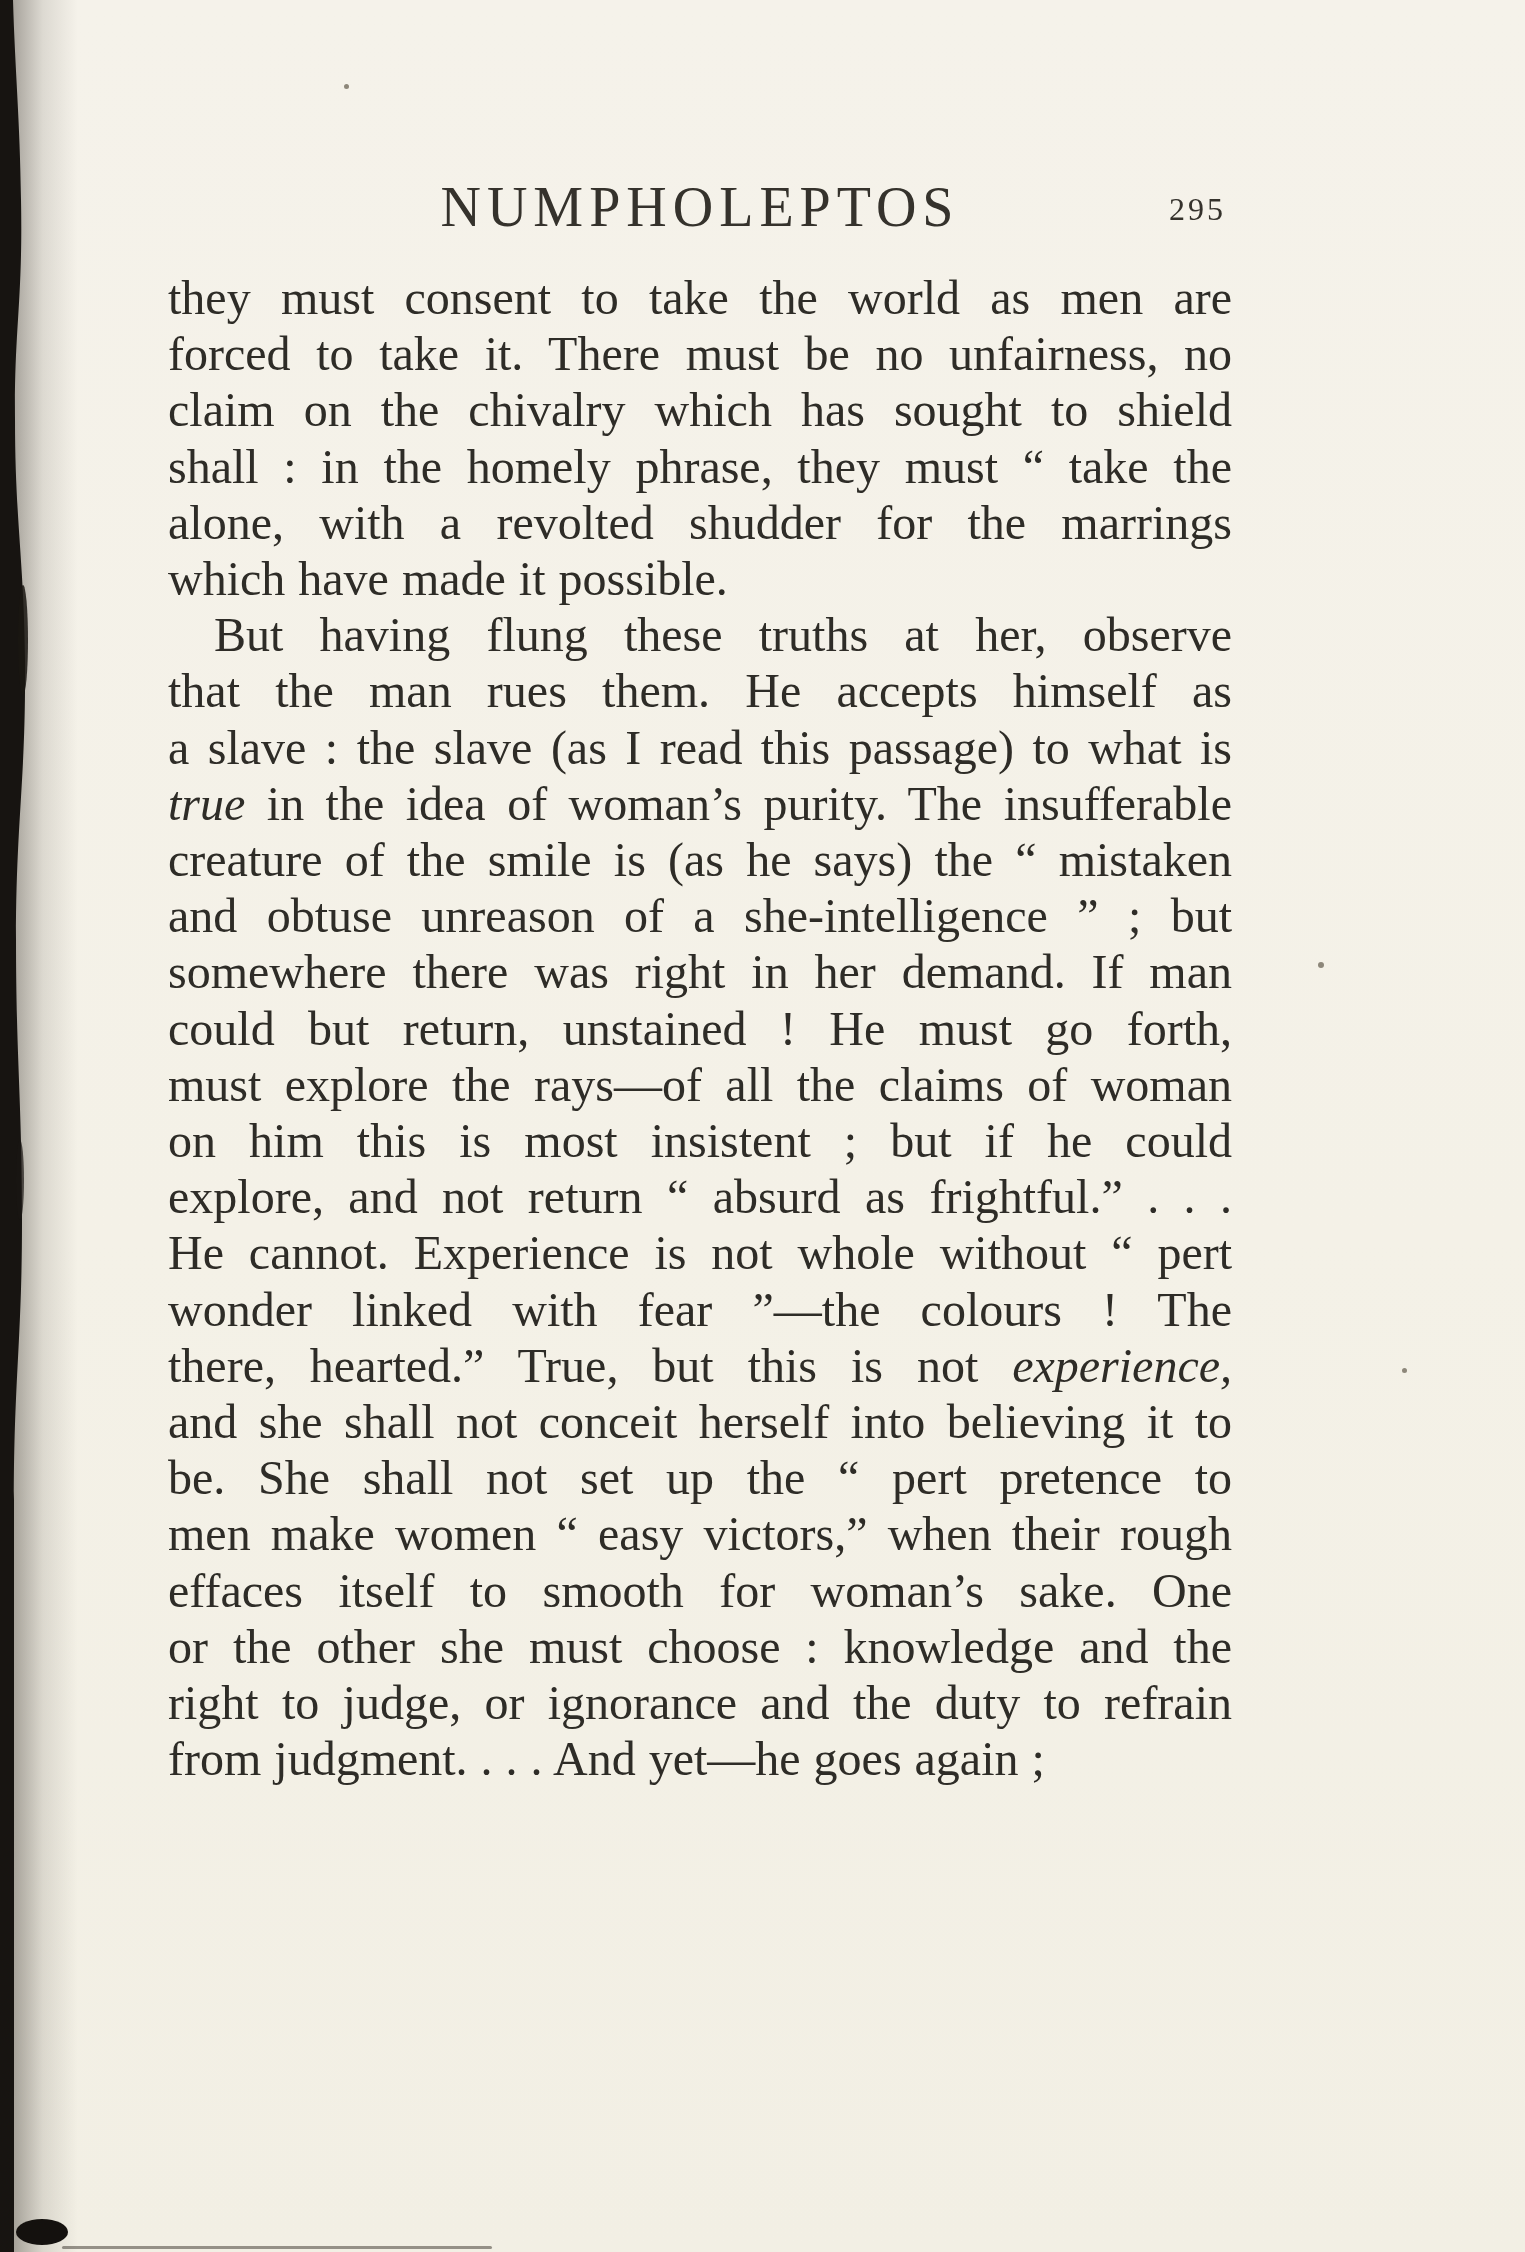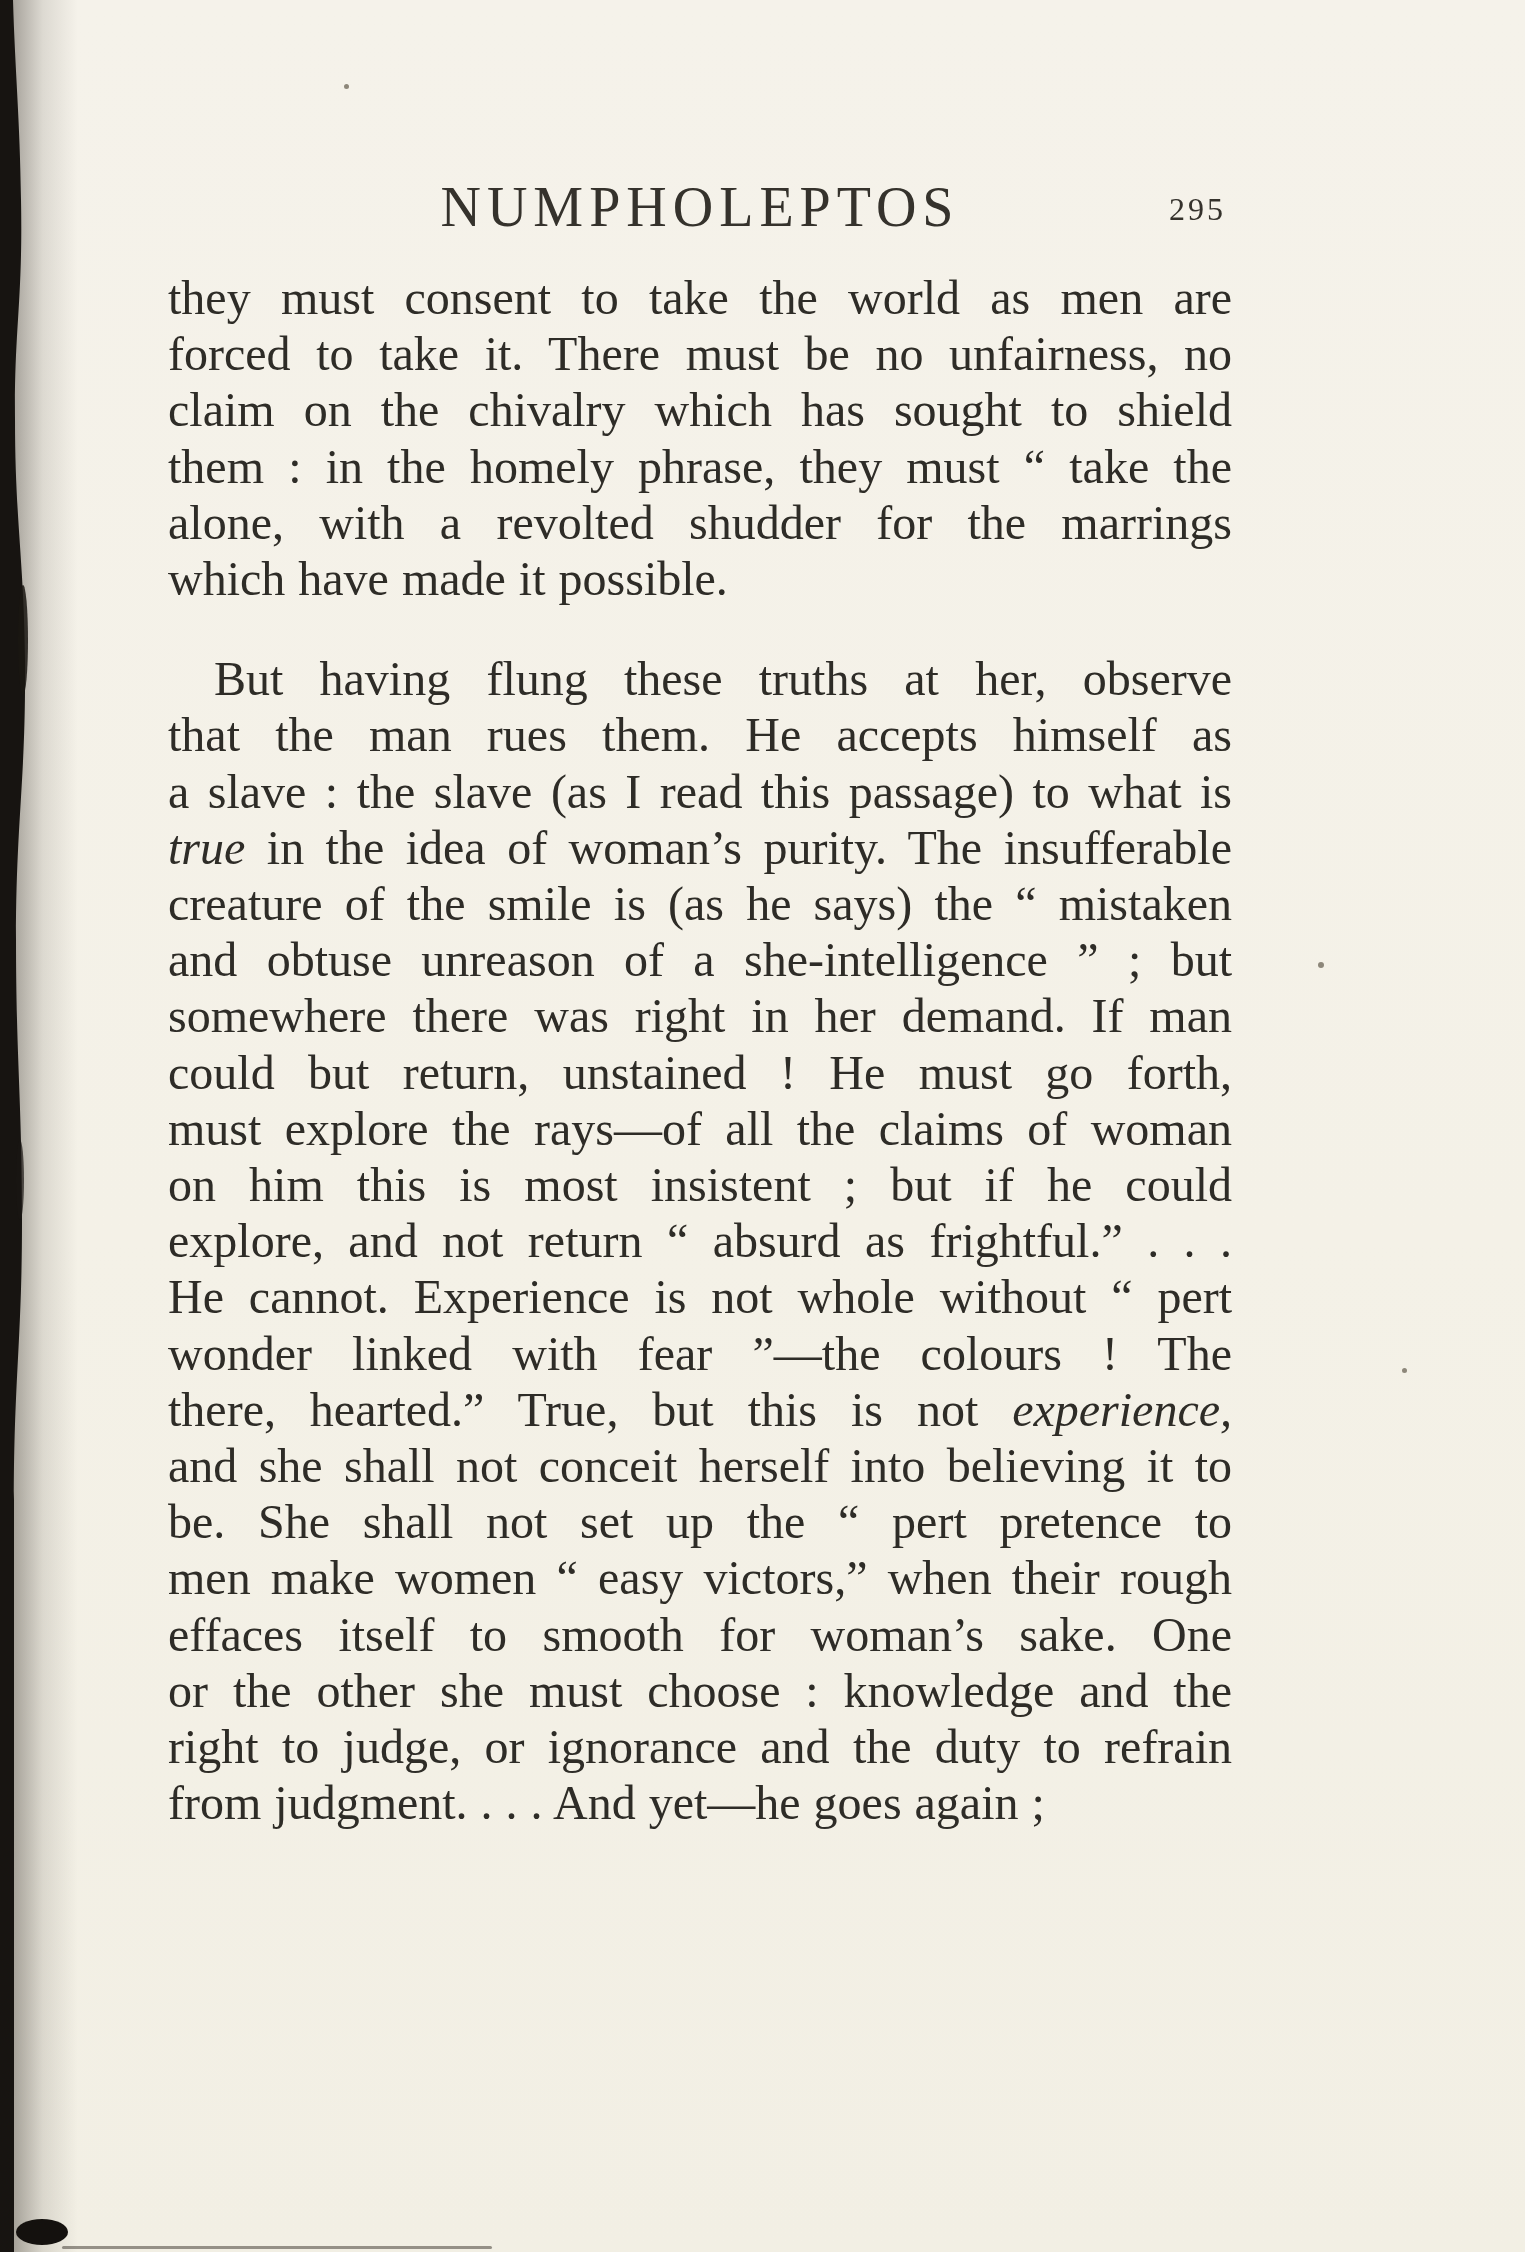--- a/index.html
+++ b/index.html
@@ -62,21 +62,20 @@
     text-align: justify;
     text-align-last: justify;
     white-space: normal;
     word-spacing: 1px;
   }
   .line.last {
     text-align-last: left;
   }
   .line.indent {
     text-indent: 46px;
-    margin-top: 44px;
   }
   .line em {
     font-style: italic;
   }
   .speck {
     position: absolute;
     border-radius: 50%;
     background: #8d877a;
   }
   .bottom-smudge {
@@ -126,21 +125,21 @@
     <div class="page-header">
       <span class="page-title">NUMPHOLEPTOS</span>
       <span class="page-number">295</span>
     </div>
 
     <div class="page-body">
         <div class="paragraph">
           <div class="line"><span>they must consent to take the world as men are</span></div>
           <div class="line"><span>forced to take it.  There must be no unfairness, no</span></div>
           <div class="line"><span>claim on the chivalry which has sought to shield</span></div>
-          <div class="line"><span>them : in the homely phrase, they must “ take the</span></div>
+          <div class="line"><span>shall : in the homely phrase, they must “ take the</span></div>
           <div class="line"><span>alone, with a revolted shudder for the marrings</span></div>
           <div class="line last"><span>which have made it possible.</span></div>
         </div>
         <div class="paragraph">
           <div class="line indent"><span>But having flung these truths at her, observe</span></div>
           <div class="line"><span>that the man rues them.  He accepts himself as</span></div>
           <div class="line"><span>a slave : the slave (as I read this passage) to what is</span></div>
           <div class="line"><em>true</em><span> in the idea of woman’s purity.  The insufferable</span></div>
           <div class="line"><span>creature of the smile is (as he says) the “ mistaken</span></div>
           <div class="line"><span>and obtuse unreason of a she-intelligence ” ; but</span></div>

